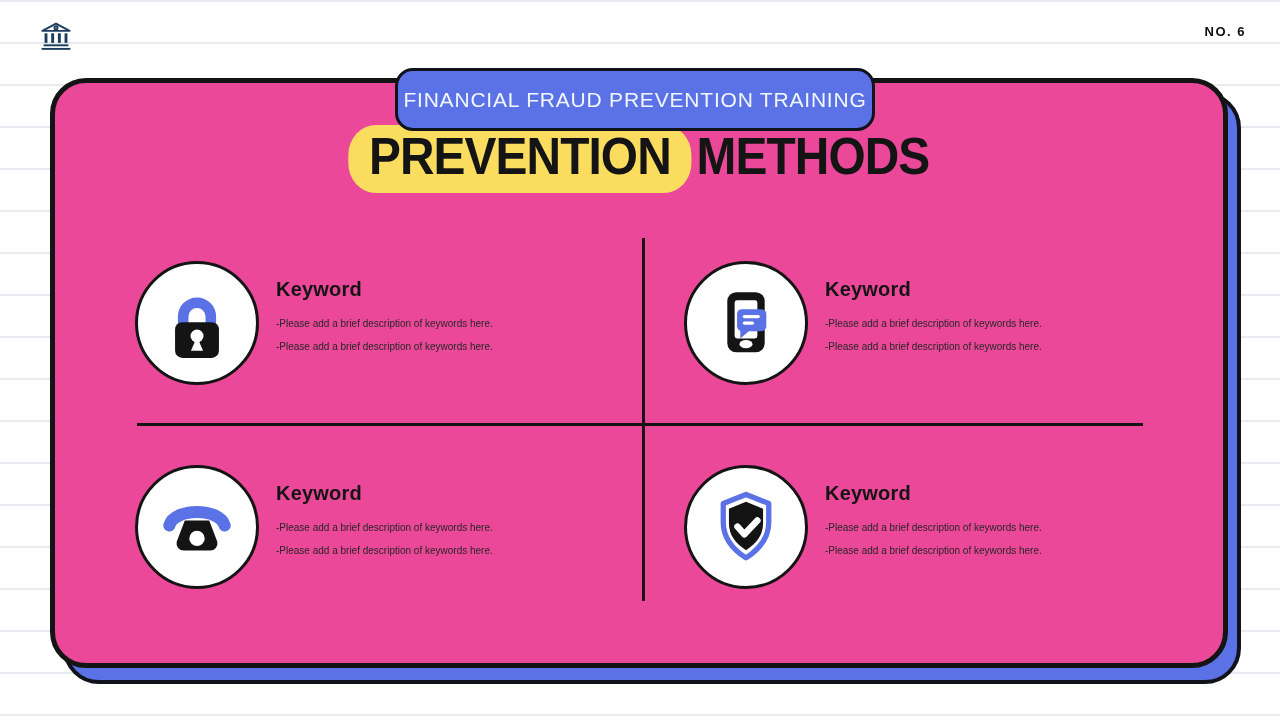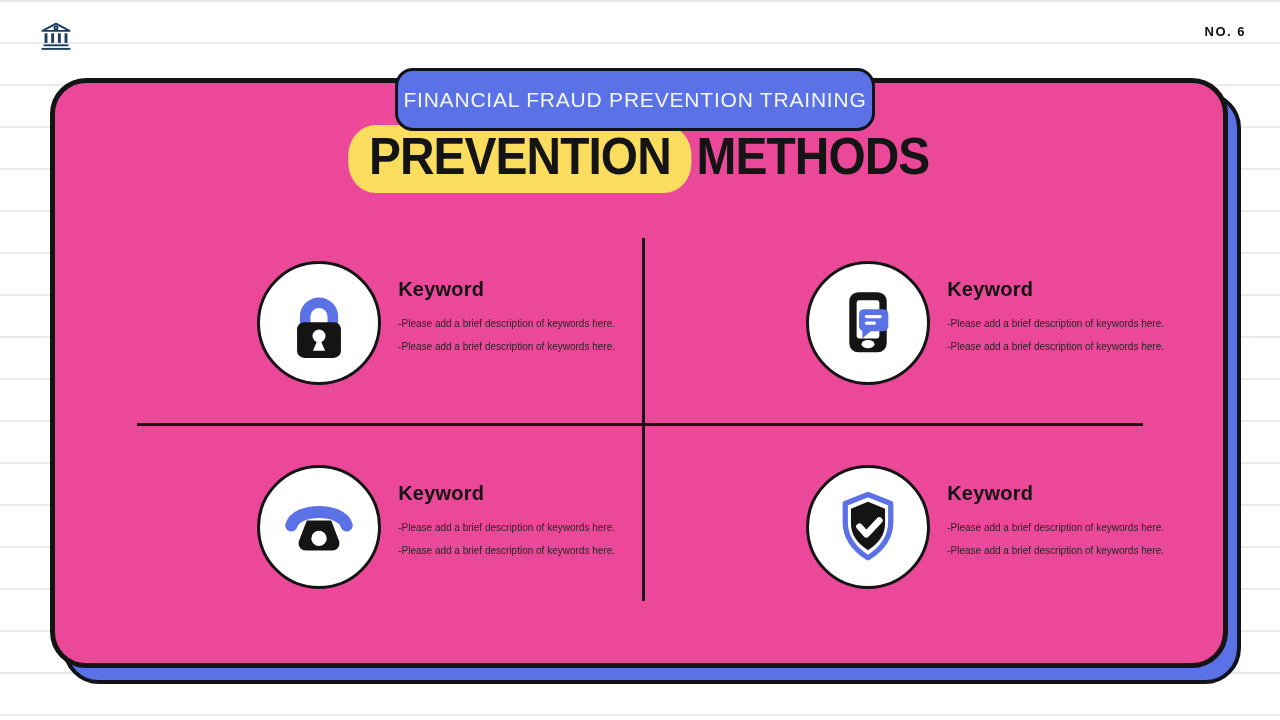--- a/index.html
+++ b/index.html
@@ -39,21 +39,21 @@
     transform:scaleX(0.92); white-space:nowrap;
   }
   .title .hl {
     display:inline-block; background:#fadd5f; border-radius:30px;
     padding:1px 22px 7px; margin-right:6px;
   }
   
   .vdiv { position:absolute; left:587px; top:155px; width:3px; height:363px; background:#141414; }
   .hdiv { position:absolute; left:82px; top:340px; width:1006px; height:3px; background:#141414; }
   
-  .quad { position:absolute; display:flex; gap:17px; width:480px;justify-content:flex-end; }
+  .quad { position:absolute; display:flex; gap:17px; width:480px; }
   .circle {
     flex:0 0 auto; width:124px; height:124px; border:3px solid #141414; border-radius:50%;
     background:#fff; display:flex; align-items:center; justify-content:center;
   }
   .qtext { padding-top:17px; }
   .qtext h3 { font-size:20px; font-weight:700; letter-spacing:0.2px; color:#141414; margin-bottom:11px; }
   .qtext p { font-size:10px; line-height:23px; color:#262626; }
 </style>
 </head>
 <body>

